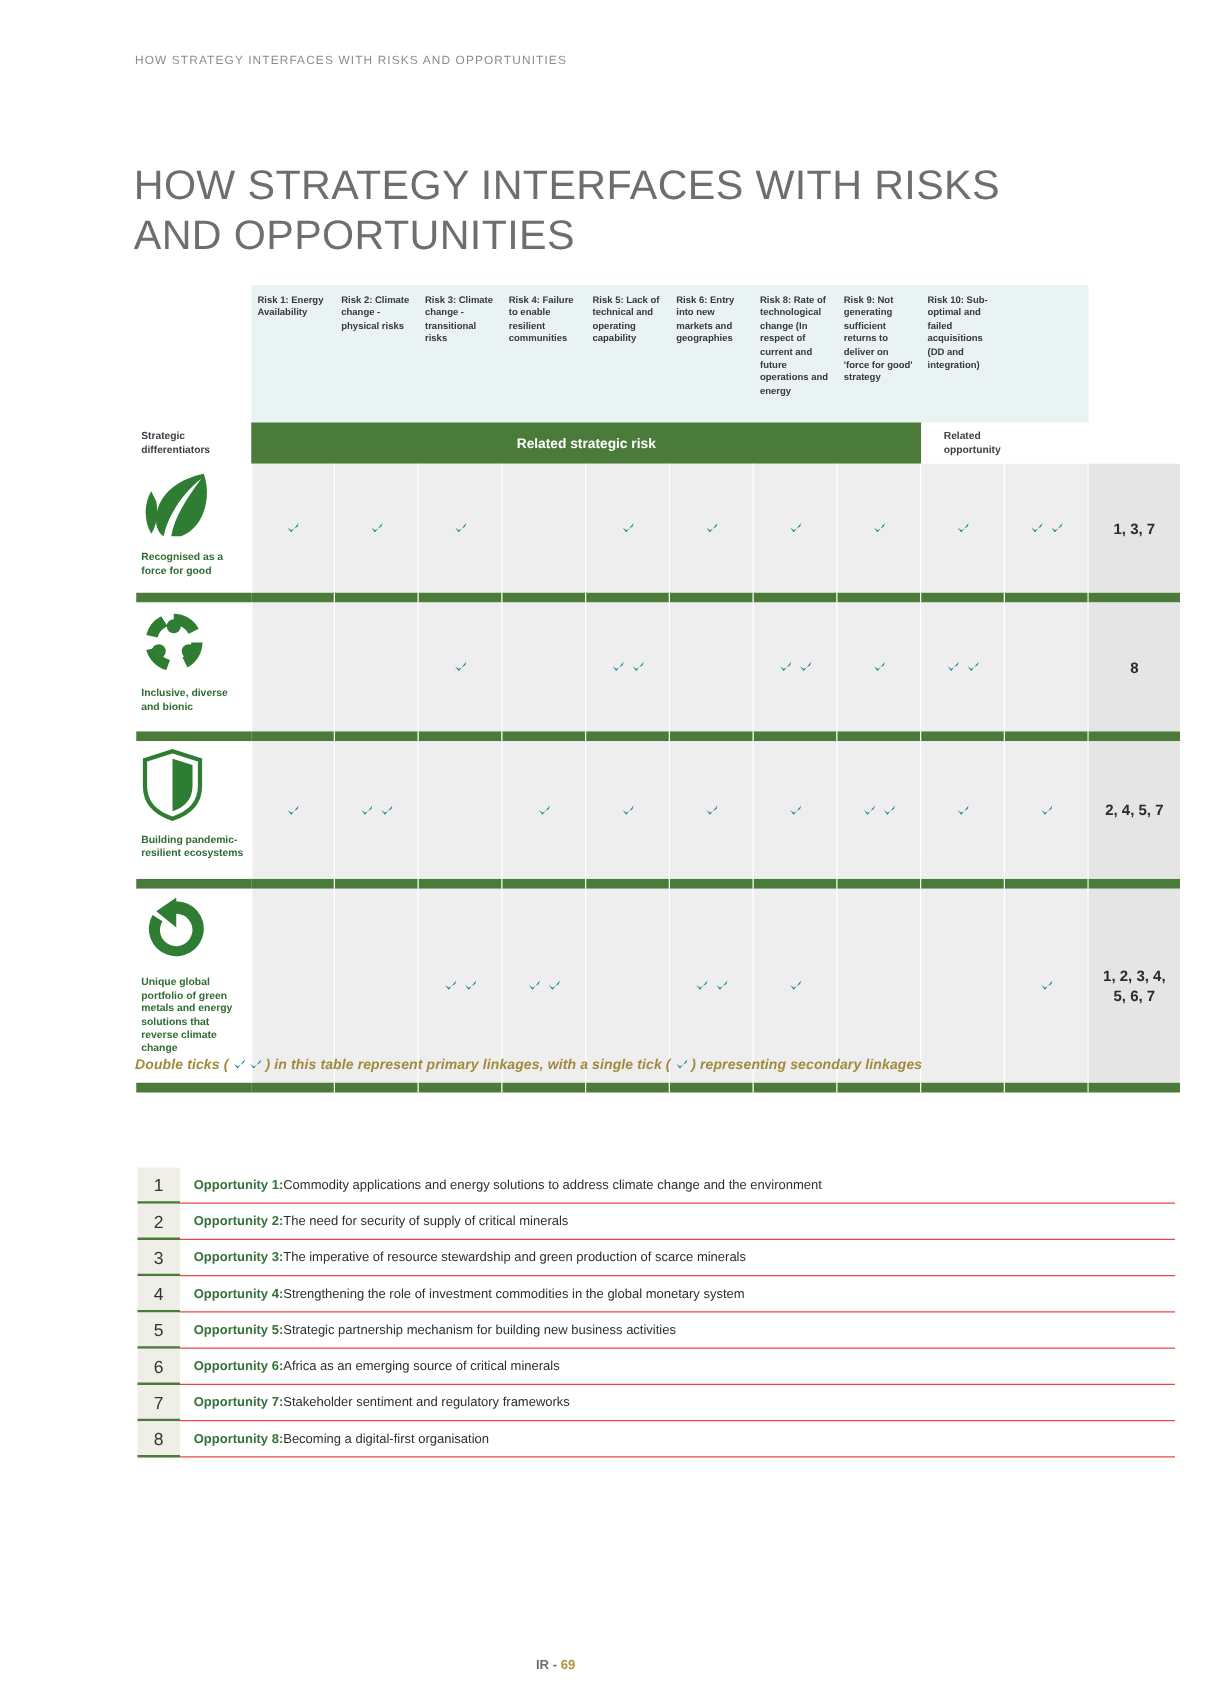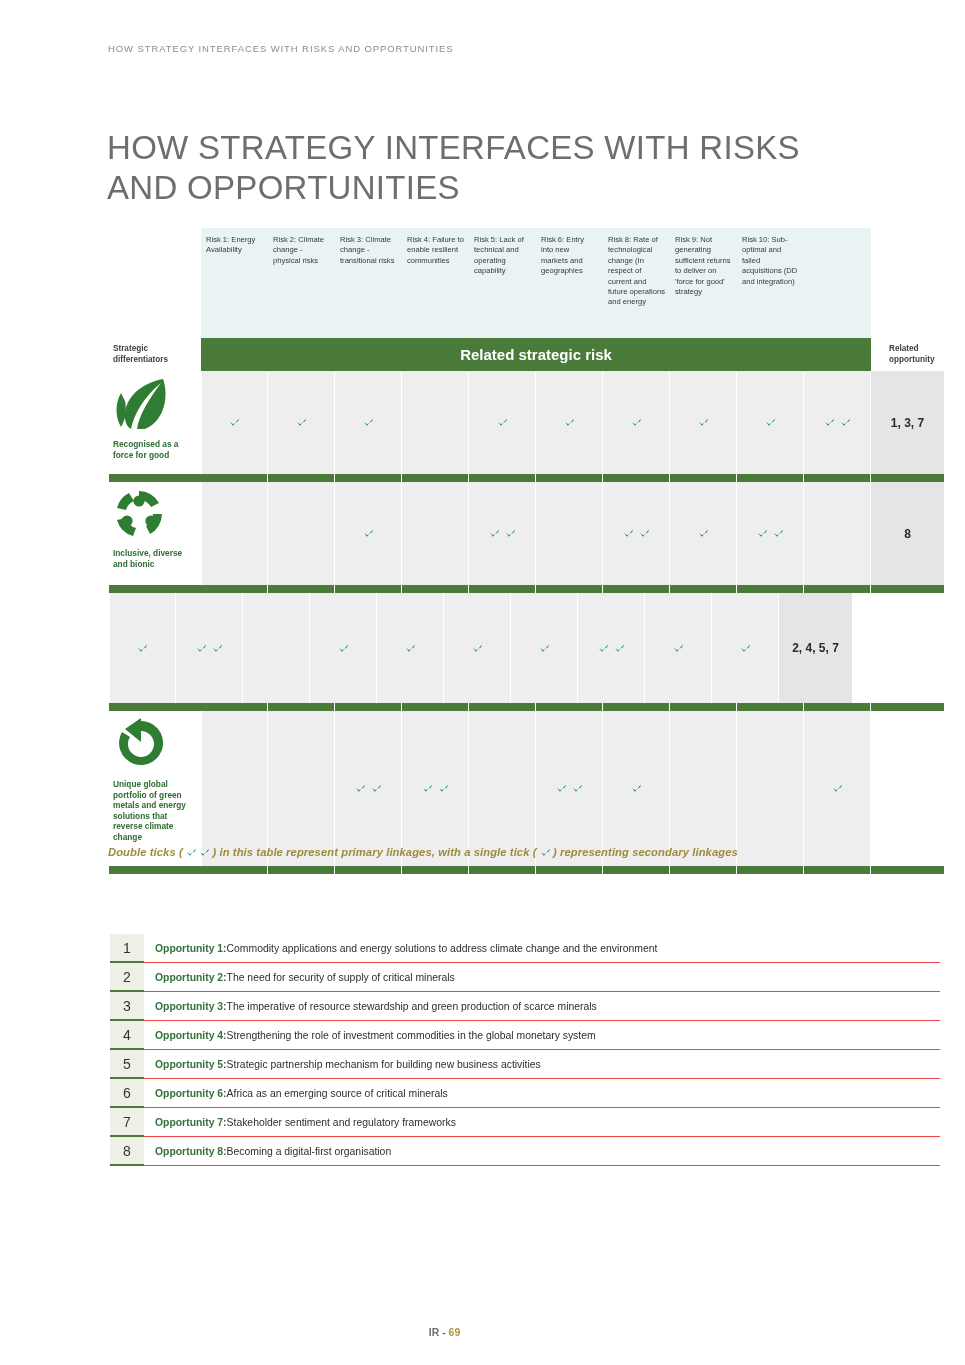--- a/index.html
+++ b/index.html
@@ -29,33 +29,33 @@
 
   
   .matrix { position: absolute; left: 65px; top: 228px; width: 835px; }
 
   .mx-head { display: flex; width: 835px; height: 110px; }
   .mx-head .corner { width: 92px; background: #ffffff; }
   .mx-head .risks { width: 670px; display: flex; background: #eaf3f4; }
   .mx-head .risks .rcell {
     width: 67px; padding: 7px 5px 0 5px;
     font-size: 7.6px; line-height: 10.4px;
-    font-weight: normal; color: #333940;
+    font-weight: bold; color: #333940;
   }
   .mx-head .tail { width: 73px; background: #ffffff; }
 
   .mx-bar { display: flex; width: 835px; height: 33px; }
   .mx-bar .lbl-strat {
     width: 92px; background: #ffffff;
     font-size: 8.2px; line-height: 10.5px; font-weight: bold; color: #3a3f45;
     display: flex; align-items: center; padding-left: 4px;
   }
   .mx-bar .bar-mid {
-    width: 670px; background: #4a7b3a;
-    color: #ffffff; font-size: 15px; font-weight: bold;
+    width: 536px; background: #4a7b3a;
+    color: #ffffff; font-size: 11px; font-weight: bold;
     display: flex; align-items: center; justify-content: center;
   }
   .mx-bar .lbl-opp {
     width: 73px; background: #ffffff;
     font-size: 8.2px; line-height: 10.5px; font-weight: bold; color: #3a3f45;
     display: flex; align-items: center; padding-left: 18px;
   }
 
   .mx-row { display: flex; width: 835px; position: relative; }
   .mx-row .diff {
@@ -336,20 +336,27 @@
             <i></i>
             <i></i>
             <i></i>
             <i></i>
             <i></i>
             <i></i>
           </div>
           <div class="s-right"></div>
         </div>
         <div class="mx-row" style="height: 110px;">
+          <div class="diff">
+            <span class="icon"><svg width="50" height="58" viewBox="0 0 50 58">
+      <path d="M25 2 L47 9 V30 C47 44 37 52 25 56 C13 52 3 44 3 30 V9 Z" fill="none" stroke="#2f7d32" stroke-width="3.4"></path>
+      <path d="M25 8 L41 13 V30 C41 41 34 47 25 50 Z" fill="#2f7d32"></path>
+    </svg></span>
+            <div class="dlabel">Building pandemic-resilient ecosystems</div>
+          </div>
           <div class="grid">
             <div class="gcell">
               <span class="tick">
                 <svg width="11" height="11" viewBox="0 0 12 12">
                   <path d="M1.2 5.4 L4.3 9.6 L10.8 1.6 L9.9 4.6 L4.4 7.9 Z" fill="#0d8097"></path>
                 </svg>
               </span>
             </div>
             <div class="gcell">
               <span class="tick">
@@ -494,20 +501,21 @@
             <div class="gcell"></div>
             <div class="gcell"></div>
             <div class="gcell">
               <span class="tick">
                 <svg width="11" height="11" viewBox="0 0 12 12">
                   <path d="M1.2 5.4 L4.3 9.6 L10.8 1.6 L9.9 4.6 L4.4 7.9 Z" fill="#0d8097"></path>
                 </svg>
               </span>
             </div>
           </div>
+          <div class="opp">1, 2, 3, 4, 5, 6, 7</div>
         </div>
         <div class="row-sep">
           <div class="s-left"></div>
           <div class="s-mid">
             <i></i>
             <i></i>
             <i></i>
             <i></i>
             <i></i>
             <i></i>

